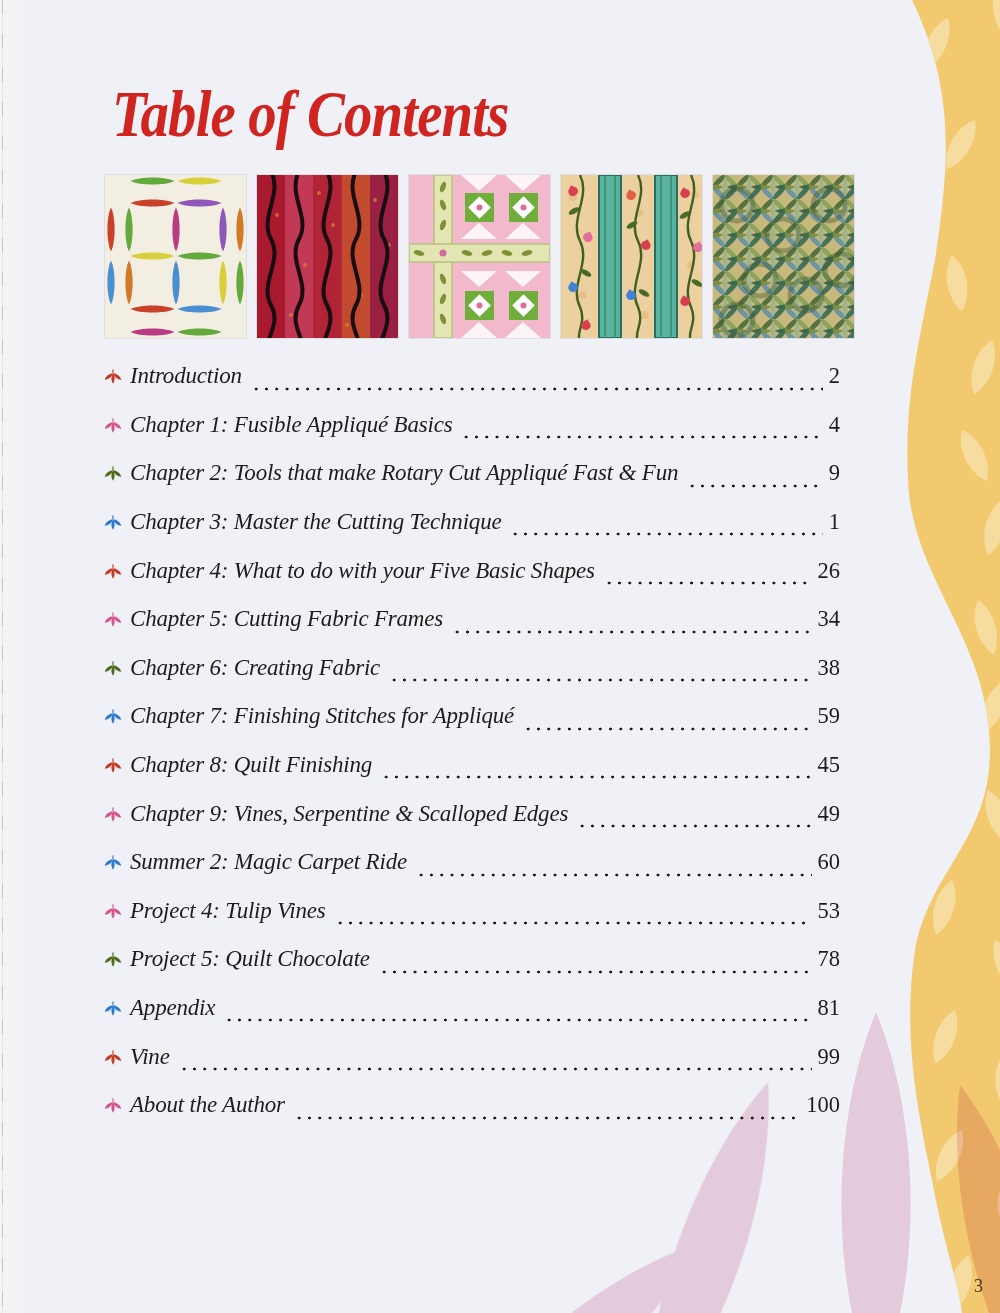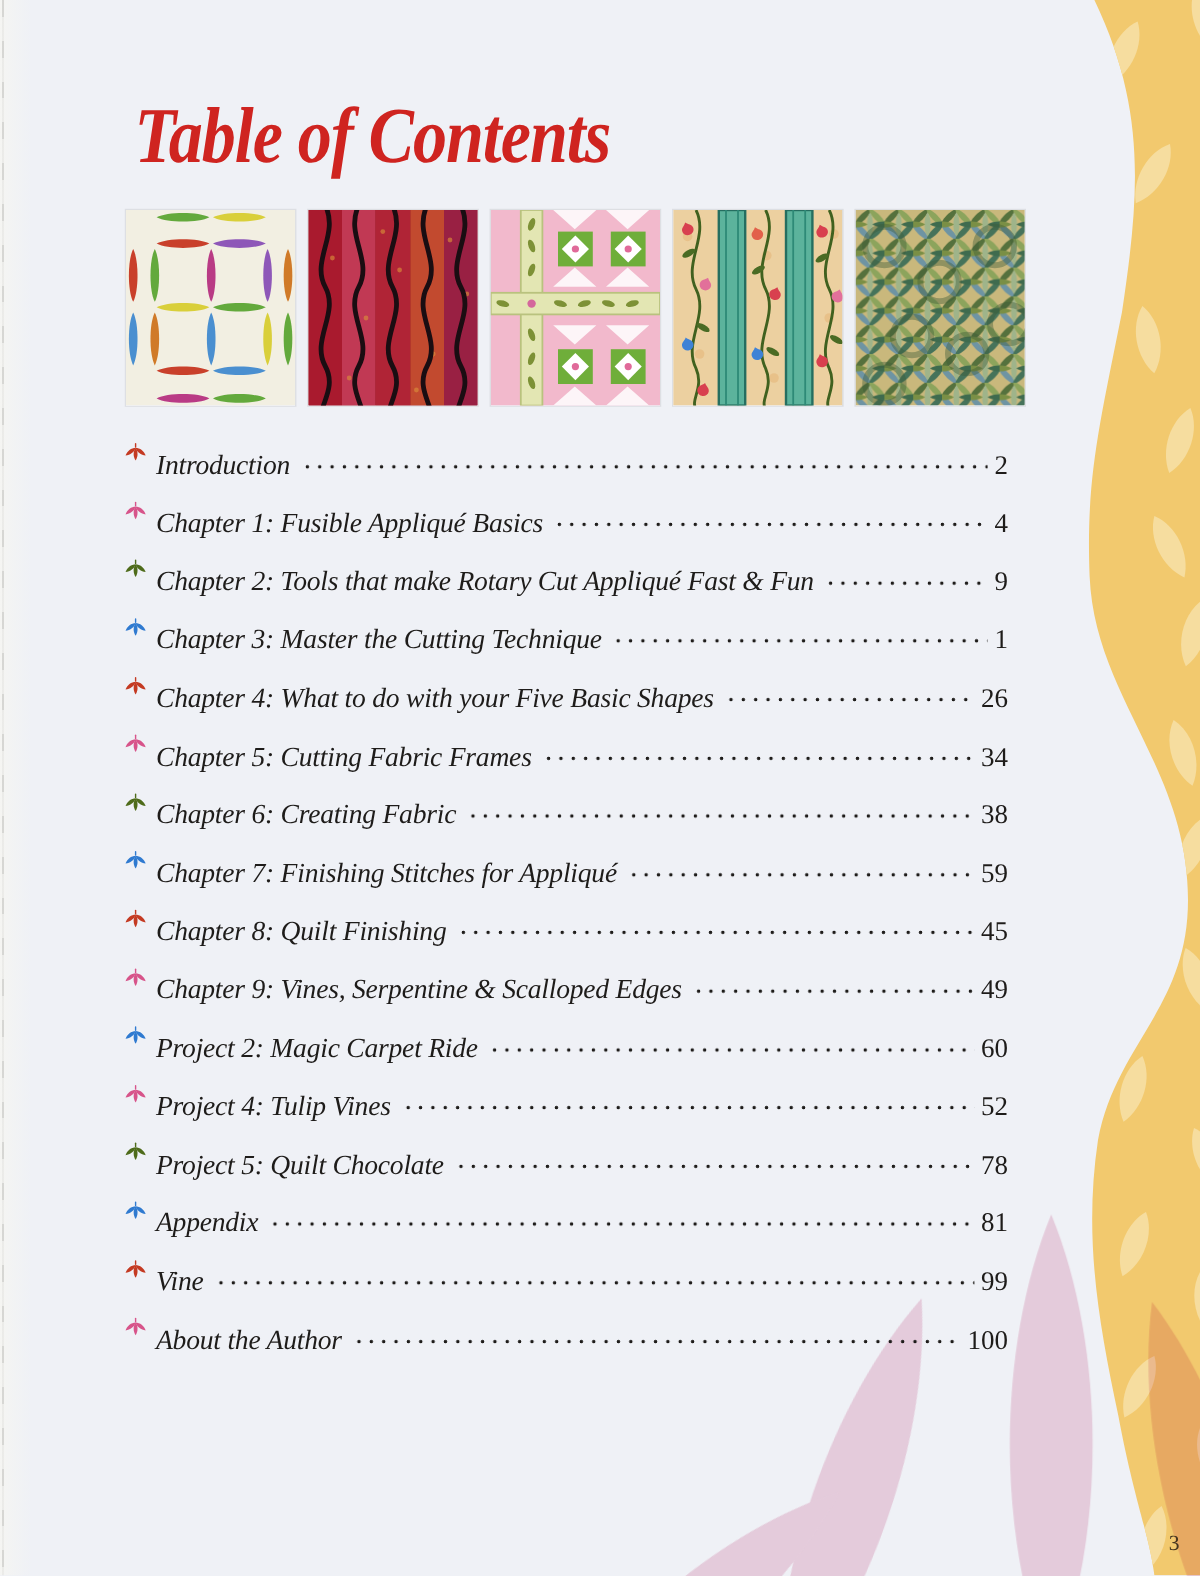--- a/index.html
+++ b/index.html
@@ -25,21 +25,21 @@
     font-size:66px;font-style:italic;font-weight:bold;line-height:1.1;
     letter-spacing:-1px;color:var(--title,#cf2420);
     transform:scaleX(.86);transform-origin:left top;white-space:nowrap;
   }
 
   .thumbs{position:absolute;left:105px;top:175px;width:752px;display:flex;gap:11px;}
   .thumb{width:141px;height:163px;flex:0 0 auto;box-shadow:0 0 0 1px rgba(120,120,120,.15);}
   .thumb svg{display:block;width:141px;height:163px;}
 
   .toc{position:absolute;left:104px;top:352px;width:736px;}
-  .toc-row{display:flex;align-items:flex-end;height:48.6px;}
+  .toc-row{display:flex;align-items:center;height:48.6px;}
   .leaf-wrap{align-self:center;flex:0 0 auto;width:26px;margin-top:4px;}
   .leaf-icon{display:block;}
   .row-label{flex:0 0 auto;font-style:italic;font-size:23px;letter-spacing:-.2px;
     color:var(--text,#1e1c1a);white-space:nowrap;}
   .leader{flex:1 1 auto;align-self:flex-end;height:4px;margin:0 6px 10px 9px;color:var(--text,#1e1c1a);
     background-image:radial-gradient(circle,currentColor 1.25px,transparent 1.7px);
     background-size:10.3px 4px;background-repeat:repeat-x;background-position:left center;}
   .row-page{flex:0 0 auto;font-size:22.5px;color:var(--text,#1e1c1a);}
 
   .folio{position:absolute;left:974px;top:1276px;font-size:18px;color:var(--page-number,#45351f);}
@@ -428,38 +428,38 @@
 
   <div class="toc-row">
     <span class="leaf-wrap">
       <svg class="leaf-icon" width="18" height="20" viewBox="0 0 20 20" aria-hidden="true" style="color: rgb(47, 122, 208);">
         <rect x="9.35" y="0.2" width="1.3" height="4.4" rx="0.65" fill="currentColor"></rect>
         <path d="M10,4.6 C12.4,7.8 12.4,12.8 10,16.4 C7.6,12.8 7.6,7.8 10,4.6 Z" fill="currentColor"></path>
         <path d="M10,4.6 C12.4,7.8 12.4,12.8 10,16.4 C7.6,12.8 7.6,7.8 10,4.6 Z" fill="currentColor" transform="rotate(-52 10 4.6)"></path>
         <path d="M10,4.6 C12.4,7.8 12.4,12.8 10,16.4 C7.6,12.8 7.6,7.8 10,4.6 Z" fill="currentColor" transform="rotate(52 10 4.6)"></path>
       </svg>
     </span>
-    <span class="row-label">Project 2: Magic Carpet Ride</span>
+    <span class="row-label">Summer 2: Magic Carpet Ride</span>
     <span class="leader"></span>
     <span class="row-page">60</span>
   </div>
 
 
   <div class="toc-row">
     <span class="leaf-wrap">
       <svg class="leaf-icon" width="18" height="20" viewBox="0 0 20 20" aria-hidden="true" style="color: rgb(215, 84, 138);">
         <rect x="9.35" y="0.2" width="1.3" height="4.4" rx="0.65" fill="currentColor"></rect>
         <path d="M10,4.6 C12.4,7.8 12.4,12.8 10,16.4 C7.6,12.8 7.6,7.8 10,4.6 Z" fill="currentColor"></path>
         <path d="M10,4.6 C12.4,7.8 12.4,12.8 10,16.4 C7.6,12.8 7.6,7.8 10,4.6 Z" fill="currentColor" transform="rotate(-52 10 4.6)"></path>
         <path d="M10,4.6 C12.4,7.8 12.4,12.8 10,16.4 C7.6,12.8 7.6,7.8 10,4.6 Z" fill="currentColor" transform="rotate(52 10 4.6)"></path>
       </svg>
     </span>
     <span class="row-label">Project 4: Tulip Vines</span>
     <span class="leader"></span>
-    <span class="row-page">52</span>
+    <span class="row-page">53</span>
   </div>
 
   <div class="toc-row">
     <span class="leaf-wrap">
       <svg class="leaf-icon" width="18" height="20" viewBox="0 0 20 20" aria-hidden="true" style="color: rgb(78, 107, 26);">
         <rect x="9.35" y="0.2" width="1.3" height="4.4" rx="0.65" fill="currentColor"></rect>
         <path d="M10,4.6 C12.4,7.8 12.4,12.8 10,16.4 C7.6,12.8 7.6,7.8 10,4.6 Z" fill="currentColor"></path>
         <path d="M10,4.6 C12.4,7.8 12.4,12.8 10,16.4 C7.6,12.8 7.6,7.8 10,4.6 Z" fill="currentColor" transform="rotate(-52 10 4.6)"></path>
         <path d="M10,4.6 C12.4,7.8 12.4,12.8 10,16.4 C7.6,12.8 7.6,7.8 10,4.6 Z" fill="currentColor" transform="rotate(52 10 4.6)"></path>
       </svg>

